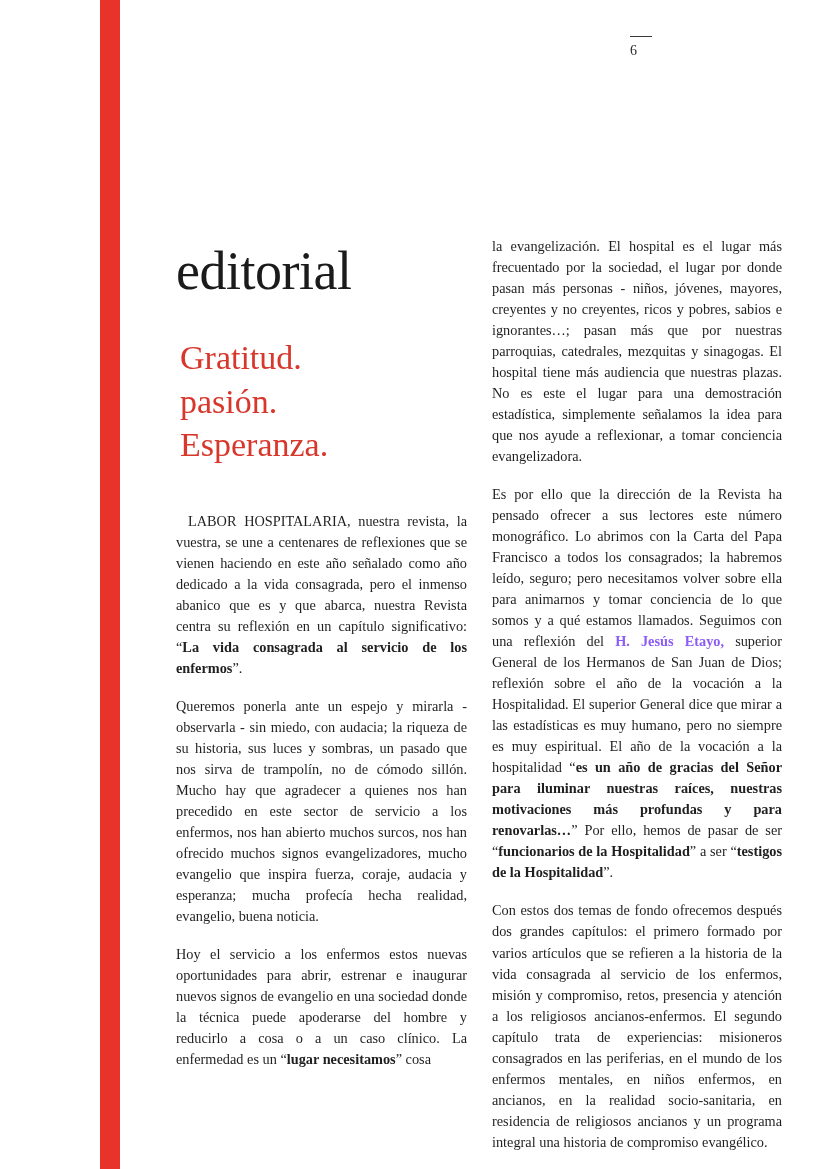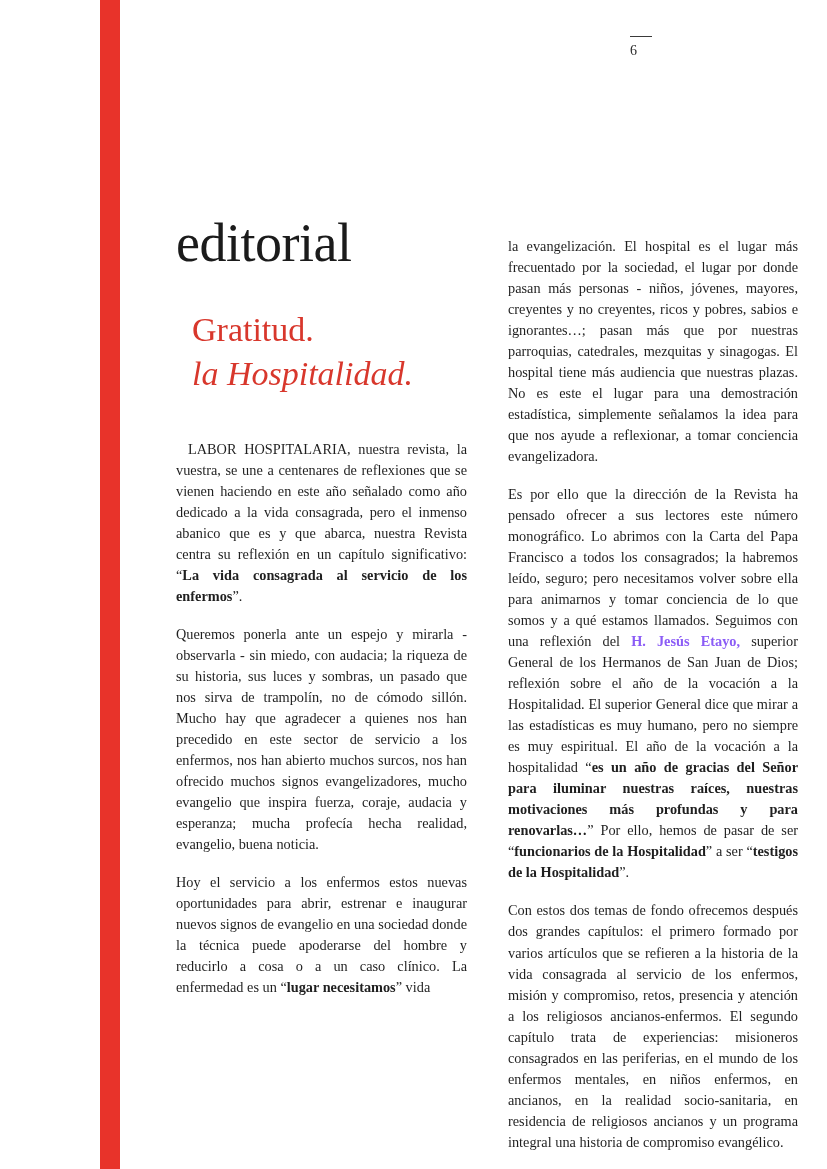--- a/index.html
+++ b/index.html
@@ -39,42 +39,42 @@
   }
   .folio-num {
     font-size: 14px;
     line-height: 1;
     color: #2b2b2b;
     letter-spacing: 0.5px;
   }
   .col-left {
     position: absolute;
     left: 176px;
-    top: 216px;
+    top: 244px;
     width: 291px;
   }
   .col-right {
     position: absolute;
-    left: 508px;
+    left: 492px;
     top: 236px;
     width: 290px;
   }
   .title-editorial {
     font-size: 54px;
     line-height: 1.0;
     color: #1b1b1b;
     letter-spacing: -0.5px;
     margin: 0 0 38px 0;
     font-weight: normal;
   }
   .headline {
     color: #d8372c;
     font-size: 34px;
     line-height: 1.28;
-    margin: 16px;
+    margin: 4px;
     font-weight: normal;
   }
   .headline .hl-line {
     display: block;
   }
   .headline .hl-italic {
     display: block;
     font-style: italic;
   }
   .headline-block {
@@ -112,29 +112,30 @@
     <div class="folio-num">6</div>
   </div>
 
   <div class="col-left">
 
     <h1 class="title-editorial">editorial</h1>
 
     <div class="headline-block">
       <div class="headline">
         <span class="hl-line">Gratitud.</span>
-        <span class="hl-italic">la Hospitalidad.</span>
+        <span class="hl-line">pasión.</span>
+        <span class="hl-line">Esperanza.</span>
       </div>
     </div>
 
     <p class="body indent-first"><span>LABOR HOSPITALARIA, nuestra revista, la vuestra, se une a centenares de reflexiones que se vienen haciendo en este año señalado como año dedicado a la vida consagrada, pero el inmenso abanico que es y que abarca, nuestra Revista centra su reflexión  en un capítulo significativo: “</span><span class="b">La vida consagrada al servicio de los enfermos</span><span>”.</span></p>
 
     <p class="body">Queremos ponerla ante un espejo y mirarla -observarla - sin miedo, con audacia; la riqueza de su historia, sus luces y sombras, un pasado que nos sirva de trampolín, no de cómodo sillón. Mucho hay que agradecer a quienes nos han precedido en este sector de servicio a los enfermos, nos han abierto muchos surcos, nos han ofrecido muchos signos evangelizadores, mucho evangelio que inspira fuerza, coraje, audacia y esperanza; mucha profecía hecha realidad, evangelio, buena noticia.</p>
 
-    <p class="body"><span>Hoy el servicio a los enfermos  estos nuevas oportunidades para abrir, estrenar e inaugurar nuevos signos de evangelio en una sociedad donde la técnica puede apoderarse del hombre y reducirlo a cosa o a un caso clínico. La enfermedad es un “</span><span class="b">lugar necesitamos</span><span>” vida</span></p>
+    <p class="body"><span>Hoy el servicio a los enfermos  estos nuevas oportunidades para abrir, estrenar e inaugurar nuevos signos de evangelio en una sociedad donde la técnica puede apoderarse del hombre y reducirlo a cosa o a un caso clínico. La enfermedad es un “</span><span class="b">lugar necesitamos</span><span>” cosa</span></p>
 
   </div>
 
   <div class="col-right">
 
     <p class="body">la evangelización. El hospital es el lugar más frecuentado por la sociedad, el lugar por donde pasan más personas - niños, jóvenes, mayores, creyentes y no creyentes, ricos y pobres, sabios e ignorantes…; pasan más que por nuestras parroquias, catedrales, mezquitas y sinagogas. El hospital tiene más audiencia que nuestras plazas. No es este el lugar para una demostración estadística, simplemente señalamos la idea para que nos ayude a reflexionar, a tomar conciencia evangelizadora.</p>
 
     <p class="body"><span>Es por ello que la dirección de la Revista ha pensado ofrecer a sus lectores este número monográfico. Lo abrimos con la Carta del Papa Francisco a todos los consagrados; la habremos leído, seguro; pero necesitamos volver sobre ella para animarnos y tomar conciencia de lo que somos y a qué estamos llamados. Seguimos con una reflexión del </span><span class="red-name">H. Jesús Etayo,</span><span> superior General de  los Hermanos de San Juan de Dios; reflexión sobre el año de la vocación a la Hospitalidad. El superior General dice que mirar a las estadísticas es muy humano, pero no siempre es muy espiritual. El año de la vocación a la hospitalidad “</span><span class="b">es un año de gracias del Señor para iluminar nuestras raíces, nuestras motivaciones más profundas y para renovarlas…</span><span>” Por ello, hemos de pasar de ser “</span><span class="b">funcionarios de la Hospitalidad</span><span>” a ser “</span><span class="b">testigos de la Hospitalidad</span><span>”.</span></p>
 
     <p class="body">Con estos dos temas de fondo ofrecemos después dos grandes capítulos: el primero formado por varios artículos que se refieren a la historia de la vida consagrada al servicio de los enfermos, misión y compromiso, retos, presencia y atención a los religiosos ancianos-enfermos. El segundo capítulo trata de experiencias: misioneros consagrados en las periferias, en el mundo de los enfermos mentales, en niños enfermos, en ancianos, en la realidad socio-sanitaria, en residencia de  religiosos ancianos y un programa integral una historia de compromiso evangélico.</p>

